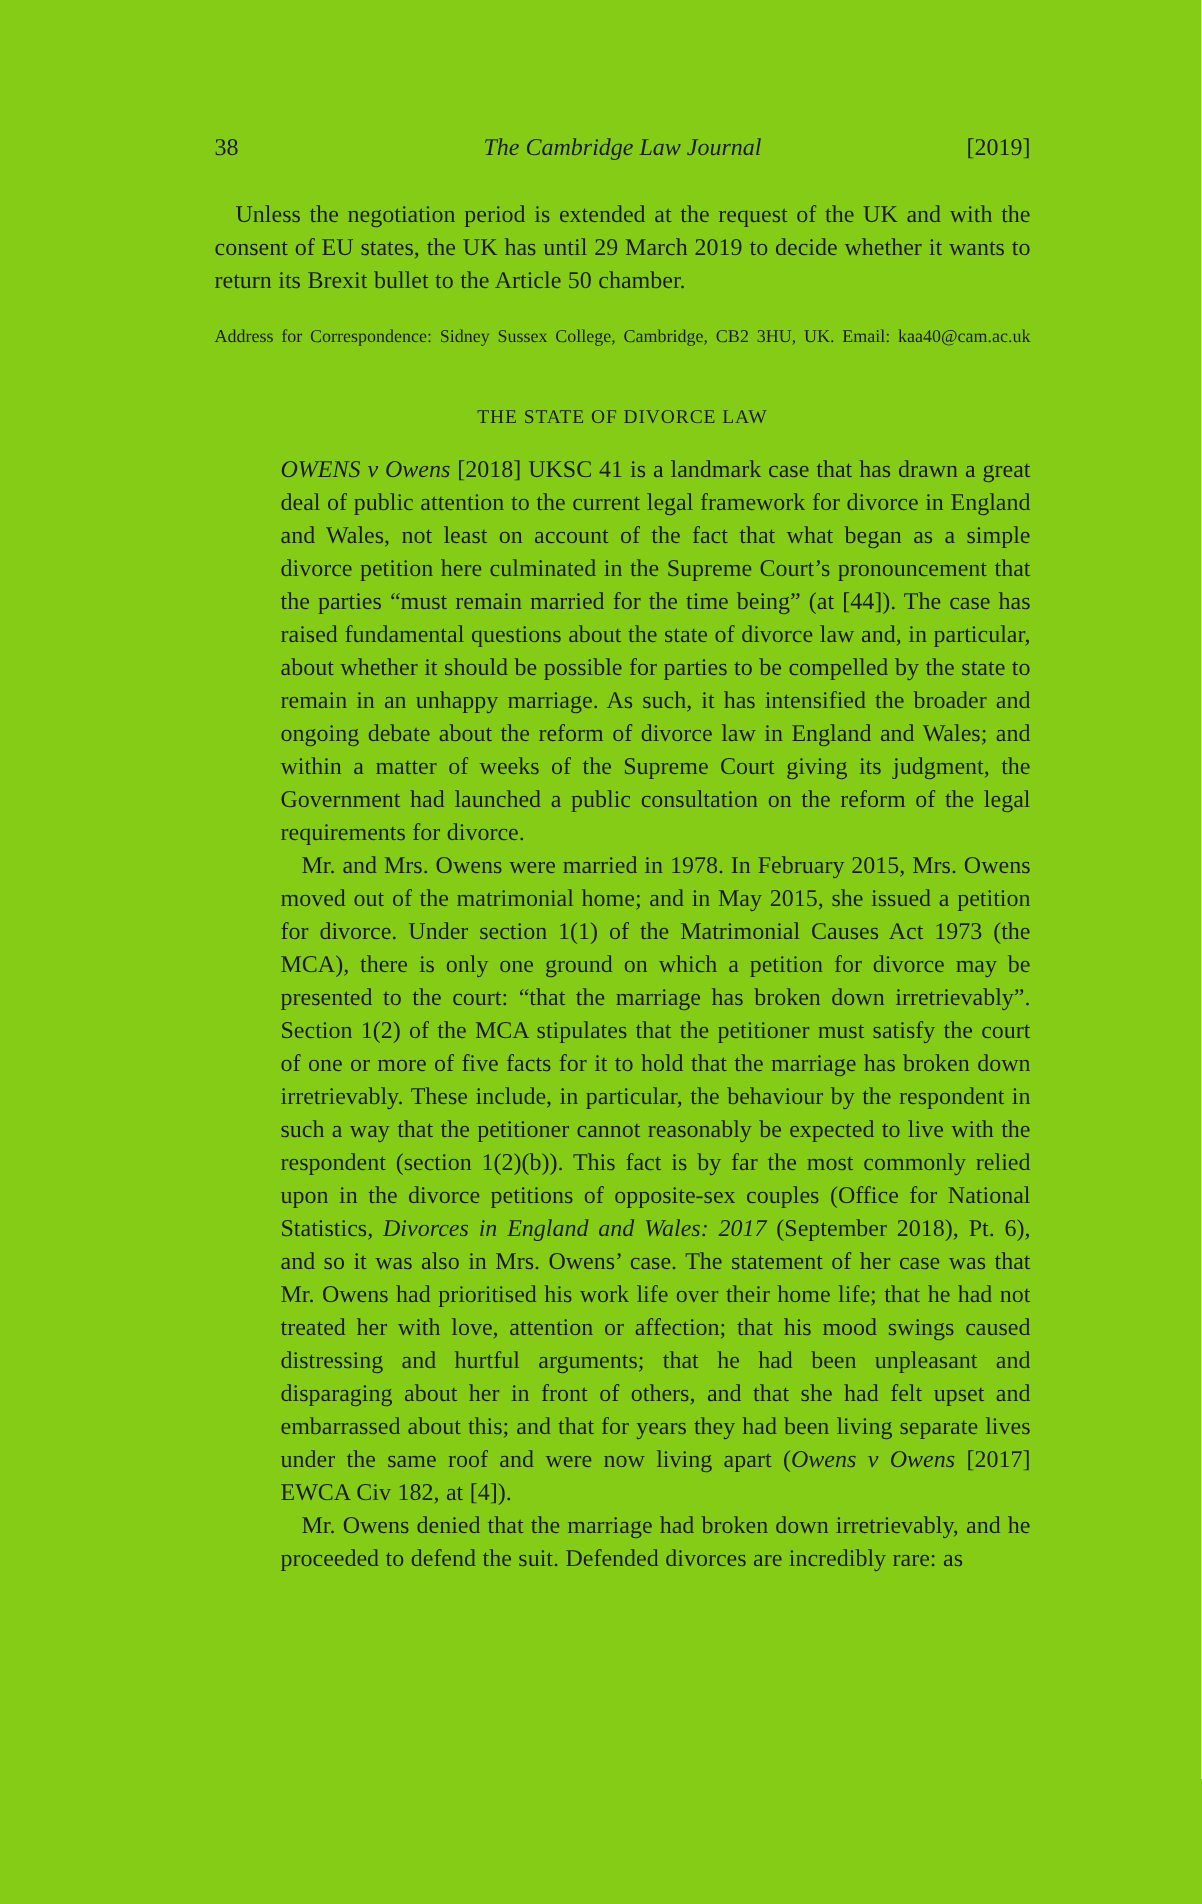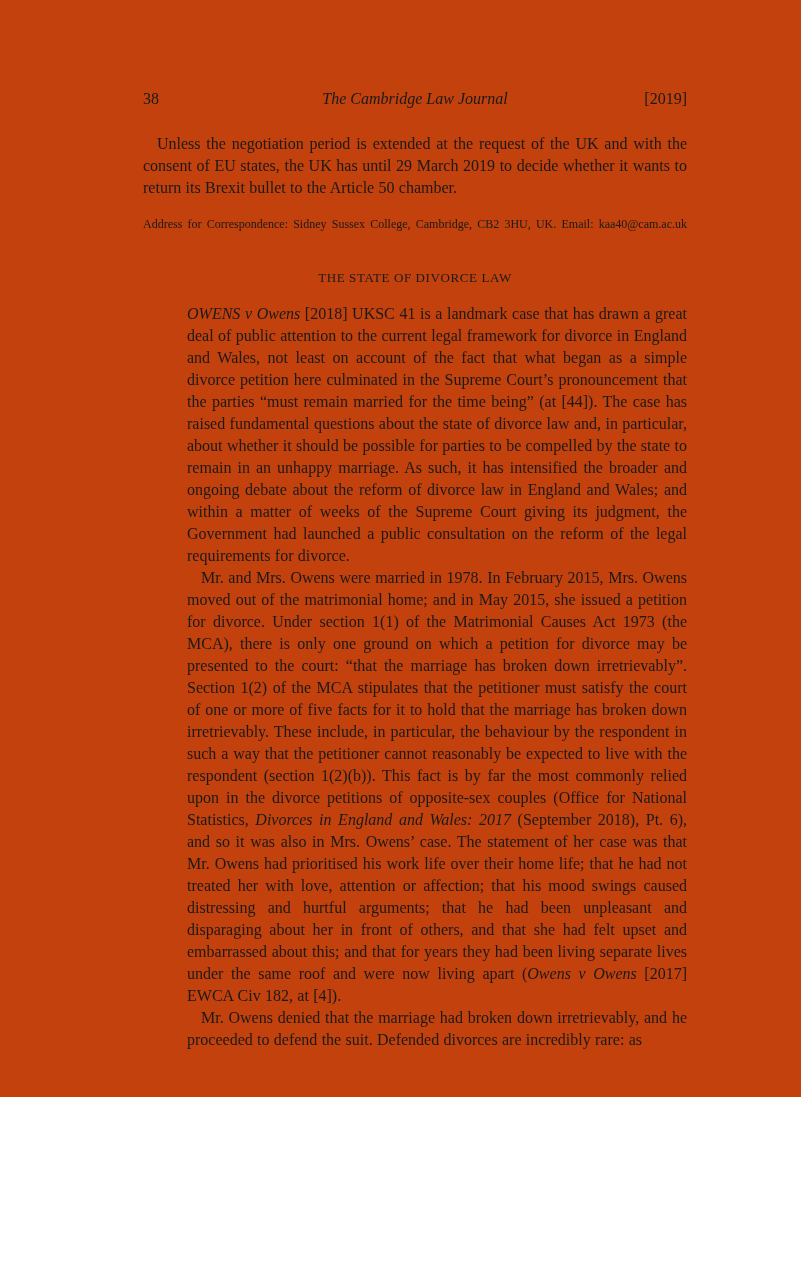--- a/index.html
+++ b/index.html
@@ -3,22 +3,22 @@
 <meta charset="utf-8">
 <style>
   html, body {
     margin: 0;
     padding: 0;
     background: #ffffff;
   }
   .page {
     position: relative;
     width: 801px;
-    height: 1097px;
-    background: #c2410c;
+    height: 1269px;
+    background: #84cc16;
     overflow: hidden;
     color: #1a1a1a;
     font-family: "Liberation Serif", "DejaVu Serif", serif;
   }
   .content {
     position: absolute;
     left: 143px;
     top: 88px;
     width: 544px;
   }

